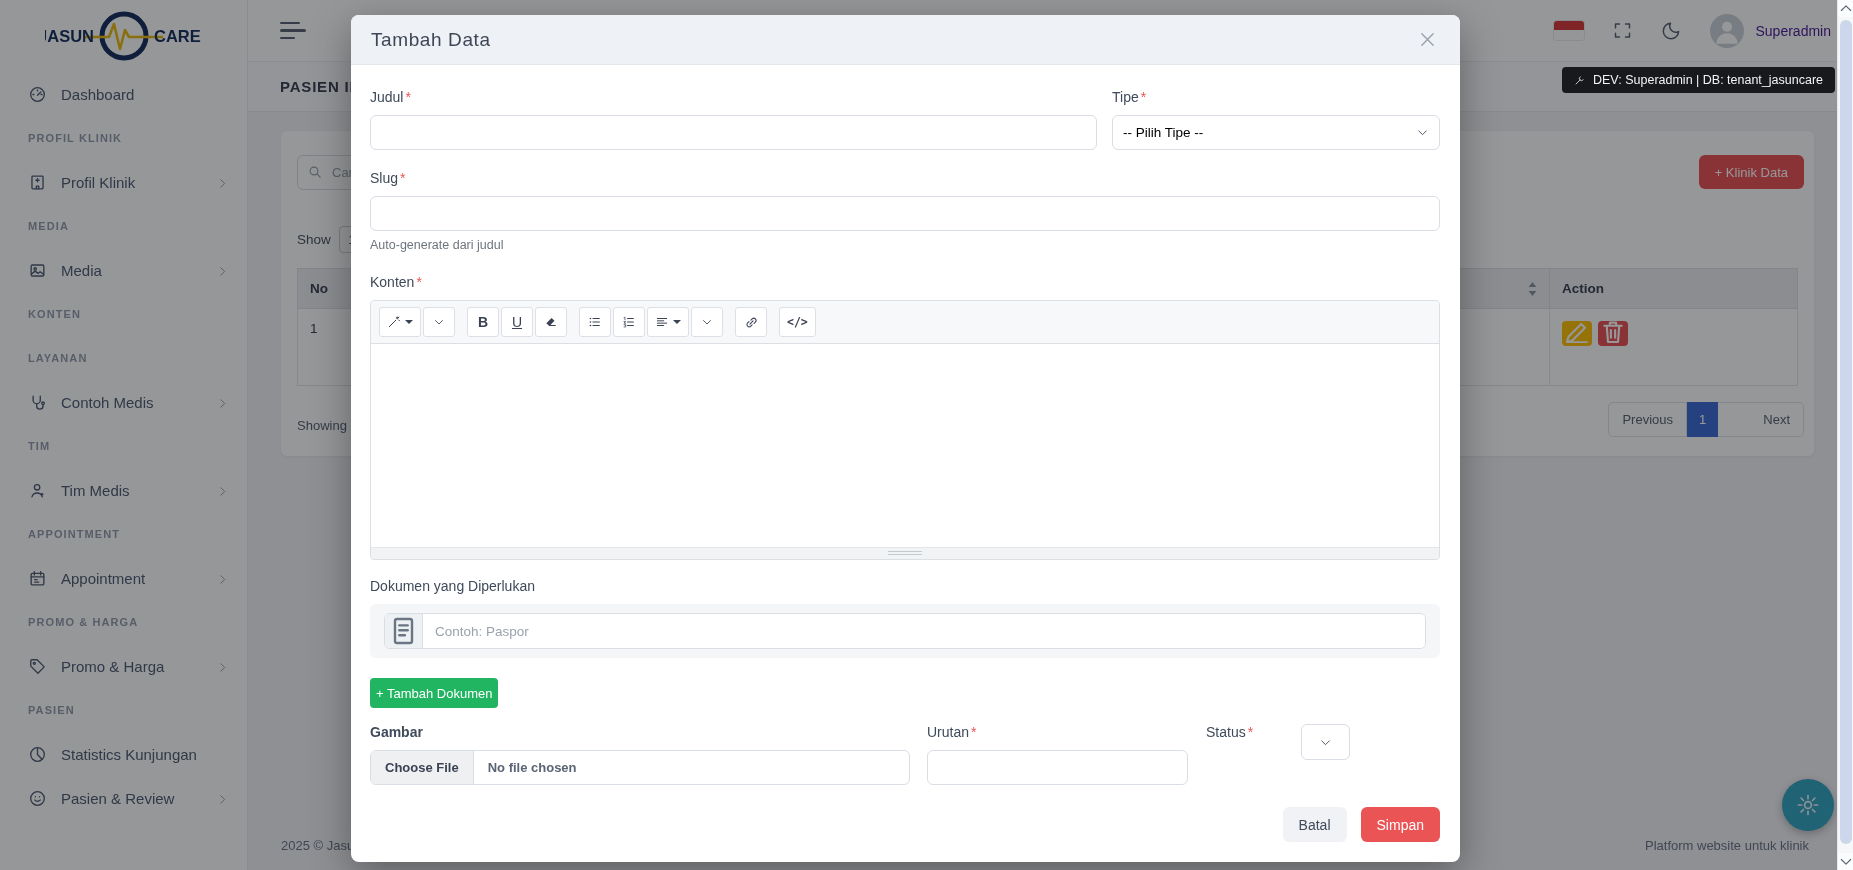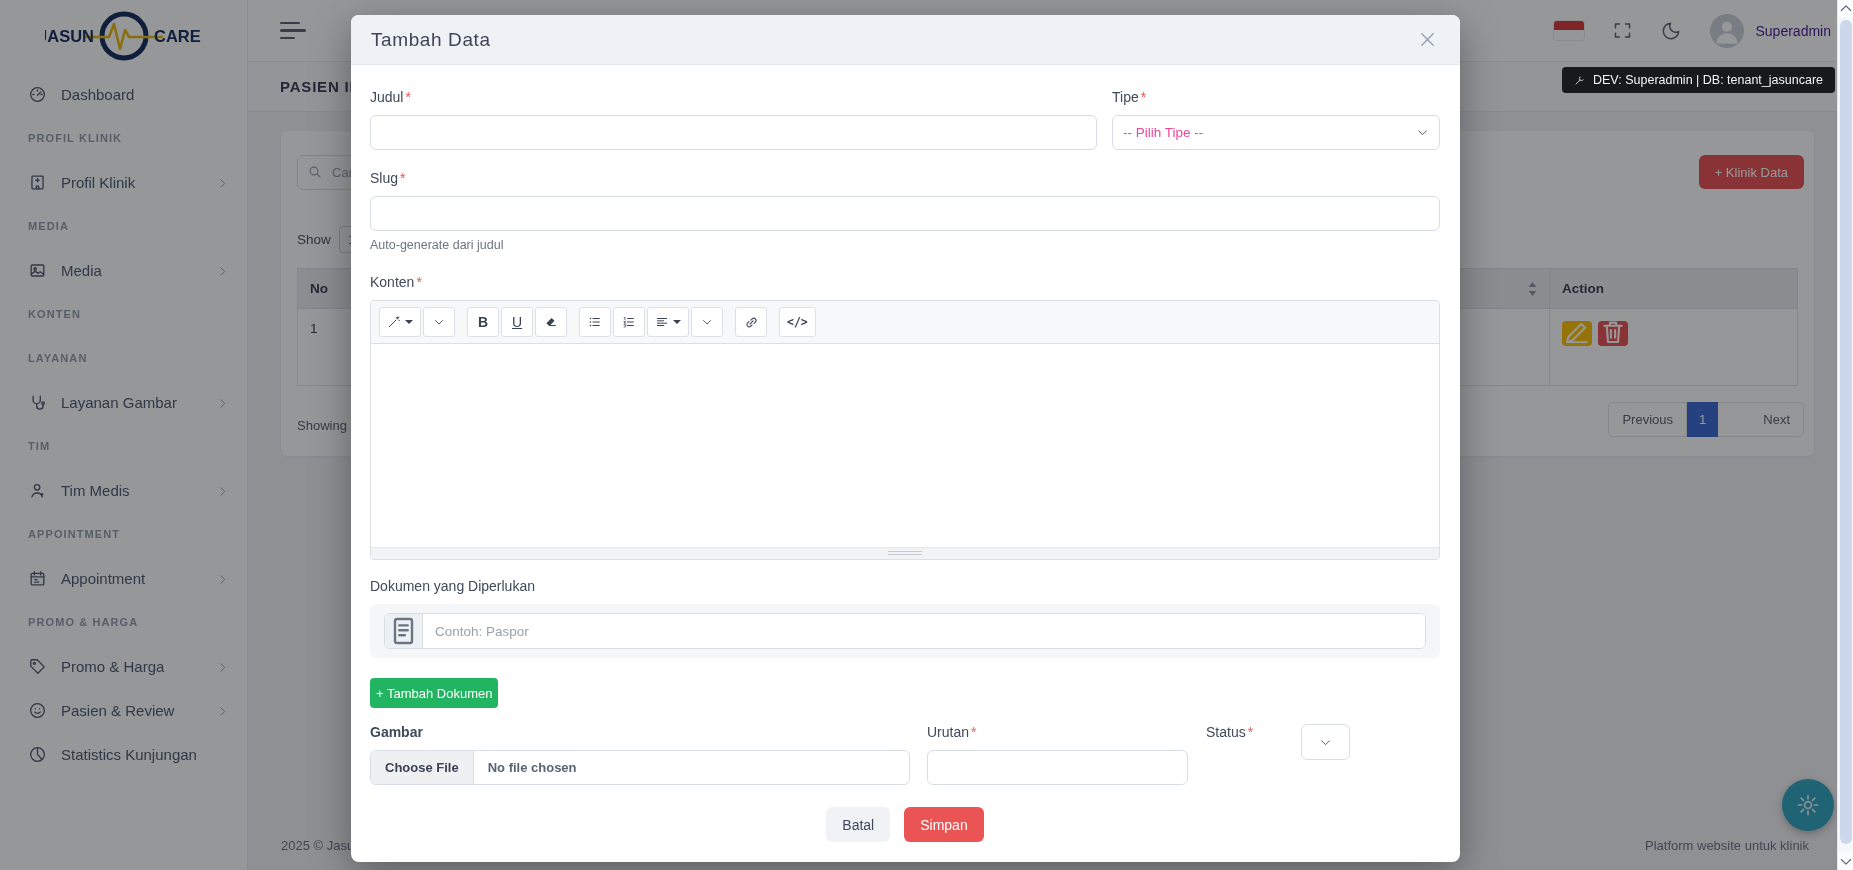--- a/index.html
+++ b/index.html
@@ -76,21 +76,21 @@
   .m-title { font-size:19px; color:#3f4656; letter-spacing:.6px;text-align:right; }
   .m-close { background:none; border:none; cursor:pointer; color:#98a2ae; width:26px; height:26px; display:flex; align-items:center; justify-content:center; }
   .m-close svg { width:17px; height:17px; }
   .m-body { padding:24px 20px 0 19px; }
   .flabel { font-size:14px; color:#3f4a5a; margin-bottom:10px; display:block; }
   .req { color:#ea5455; margin-left:2px; }
   .inp { width:100%; height:35px; border:1px solid #d9dee4; border-radius:6px; padding:0 10px; font-size:13.5px; color:#3b4253; outline:none; background:#fff; }
   .inp::placeholder { color:#9aa2ad; }
   .row2 { display:flex; gap:15px; }
   .colA { width:727px; } .colB { flex:1; }
-  .selbox { position:relative; width:100%; height:35px; border:1px solid #d9dee4; border-radius:6px; display:flex; align-items:center; padding:0 30px 0 10px; font-size:13.5px; color:#ec4899; cursor:pointer; background:#fff; }
+  .selbox { position:relative; width:100%; height:35px; border:1px solid #d9dee4; border-radius:6px; display:flex; align-items:center; padding:0 30px 0 10px; font-size:13.5px; color:#000000; cursor:pointer; background:#fff; }
   .selbox .chev { position:absolute; right:10px; width:13px; height:13px; color:#3f4a5a; }
   .mt20{margin-top:20px;} .mt22{margin-top:22px;} .mt18{margin-top:18px;}
   .help { font-size:12.5px; color:#6c757d; margin-top:7px; }
 
   
   .editor { border:1px solid #dce0e4; border-radius:4px; }
   .ed-toolbar { background:#f7f8f9; border-bottom:1px solid #dce0e4; border-radius:4px 4px 0 0; padding:6px 8px; display:flex; gap:12px; align-items:center; }
   .tgroup { display:flex; gap:2px; }
   .tbtn { min-width:32px; height:30px; background:#fff; border:1px solid #dde1e6; border-radius:3px; display:flex; align-items:center; justify-content:center; gap:4px; cursor:pointer; color:#3b4253; font-size:14px; padding:0 7px; }
   .tbtn svg { width:14px; height:14px; }
@@ -111,21 +111,21 @@
 
   
   .grow { display:flex; margin-top:16px; }
   .g-col { width:540px;font-weight:bold; } .u-col { width:261px; margin-left:17px; } .s-col { flex:1; margin-left:18px; display:flex; }
   .filebox { display:flex; width:100%; height:35px; border:1px solid #d9dee4; border-radius:6px; overflow:hidden; background:#fff; cursor:pointer; }
   .filebtn { padding:0 14px; background:#eef0f2; border-right:1px solid #d9dee4; display:flex; align-items:center; font-size:13px; color:#3b4253; white-space:nowrap; }
   .filestat { display:flex; align-items:center; padding:0 14px; font-size:13px; color:#5a6474; white-space:nowrap; }
   .statusel { width:49px; height:36px; border:1px solid #d9dee4; border-radius:6px; margin-left:48px; margin-top:0; display:flex; align-items:center; justify-content:center; color:#3f4a5a; cursor:pointer; background:#fff; }
   .statusel svg { width:13px; height:13px; }
 
-  .m-foot { display:flex; justify-content:center; gap:14px; margin-top:22px; }
+  .m-foot { display:flex; justify-content:flex-end; gap:14px; margin-top:22px; }
   .btn { height:35px; padding:0 16px; border-radius:6px; border:none; font-size:14px; cursor:pointer; }
   .btn.light { background:#f0f2f5; color:#3f4a5a; }
   .btn.red { background:#ea5455; color:#fff; }
 
   
   .devbadge { position:absolute; top:67px; right:18px; background:#17191c; color:#f2f4f6; font-size:12.5px; padding:6px 12px; border-radius:4px; display:flex; align-items:center; gap:7px; z-index:11; white-space:nowrap; }
   .devbadge svg { width:12px; height:12px; color:#e3e6ea; }
 
   
   .sbar { position:absolute; right:0; top:0; width:16px; height:870px; background:#f6f7f9; border-left:1px solid #e6e8ec; z-index:12; }
@@ -197,21 +197,21 @@
         <span>LAYANAN</span>
       </div>
     <div class="srow sitem">
       <span class="sicon">
           <svg viewBox="0 0 24 24" fill="none" stroke="currentColor" stroke-width="1.7" stroke-linecap="round" stroke-linejoin="round" style="width:100%;height:100%">
             <path d="M6.5 4v5a4.5 4.5 0 0 0 9 0V4"></path>
             <path d="M11 13.5v2.8a4 4 0 0 0 8 0v-1.6"></path>
             <circle cx="19" cy="13" r="1.6"></circle>
           </svg>
         </span>
-      <span class="lbl">Layanan Gambar</span>
+      <span class="lbl">Contoh Medis</span>
       <span class="schev"><svg viewBox="0 0 24 24" fill="none" stroke="currentColor" stroke-width="1.7" stroke-linecap="round" stroke-linejoin="round" style="width:100%;height:100%">
             <path d="M9 5l7 7-7 7"></path>
           </svg></span>
     </div>
     <div class="srow ssec">
         <span>TIM</span>
       </div>
     <div class="srow sitem">
       <span class="sicon">
           <svg viewBox="0 0 24 24" fill="none" stroke="currentColor" stroke-width="1.7" stroke-linecap="round" stroke-linejoin="round" style="width:100%;height:100%">
@@ -247,43 +247,46 @@
       <span class="sicon">
           <svg viewBox="0 0 24 24" fill="none" stroke="currentColor" stroke-width="1.7" stroke-linecap="round" stroke-linejoin="round" style="width:100%;height:100%">
             <path d="M3.5 11.5V5a1.5 1.5 0 0 1 1.5-1.5h6.5l9 9-8 8z"></path>
             <circle cx="8" cy="8" r="1.3"></circle>
           </svg>
         </span>
       <span class="lbl">Promo &amp; Harga</span>
       <span class="schev"><svg viewBox="0 0 24 24" fill="none" stroke="currentColor" stroke-width="1.7" stroke-linecap="round" stroke-linejoin="round" style="width:100%;height:100%">
             <path d="M9 5l7 7-7 7"></path>
           </svg></span>
+    </div>
+    <div class="srow ssec">
+        <span>PASIEN</span>
+      </div>
+    <div class="srow sitem">
+      <span class="sicon">
+          <svg viewBox="0 0 24 24" fill="none" stroke="currentColor" stroke-width="1.7" stroke-linecap="round" stroke-linejoin="round" style="width:100%;height:100%">
+            <circle cx="12" cy="12" r="8.6"></circle>
+            <path d="M12 3.4V12l6 6.2"></path>
+          </svg>
+        </span>
+      <span class="lbl">Statistics Kunjungan</span>
     </div>
     <div class="srow sitem">
       <span class="sicon">
           <svg viewBox="0 0 24 24" fill="none" stroke="currentColor" stroke-width="1.7" stroke-linecap="round" stroke-linejoin="round" style="width:100%;height:100%">
             <circle cx="12" cy="12" r="8.6"></circle>
             <path d="M8.6 14a4.6 4.6 0 0 0 6.8 0"></path>
             <circle cx="9.4" cy="9.8" r=".9" fill="currentColor" stroke="none"></circle>
             <circle cx="14.6" cy="9.8" r=".9" fill="currentColor" stroke="none"></circle>
           </svg>
         </span>
       <span class="lbl">Pasien &amp; Review</span>
       <span class="schev"><svg viewBox="0 0 24 24" fill="none" stroke="currentColor" stroke-width="1.7" stroke-linecap="round" stroke-linejoin="round" style="width:100%;height:100%">
             <path d="M9 5l7 7-7 7"></path>
           </svg></span>
-    </div>
-    <div class="srow sitem">
-      <span class="sicon">
-          <svg viewBox="0 0 24 24" fill="none" stroke="currentColor" stroke-width="1.7" stroke-linecap="round" stroke-linejoin="round" style="width:100%;height:100%">
-            <circle cx="12" cy="12" r="8.6"></circle>
-            <path d="M12 3.4V12l6 6.2"></path>
-          </svg>
-        </span>
-      <span class="lbl">Statistics Kunjungan</span>
     </div>
   </div>
 
   <div class="topbar">
     <div class="hamburger">
         <i></i>
         <i></i>
         <i></i>
       </div>
     <div class="top-right">

